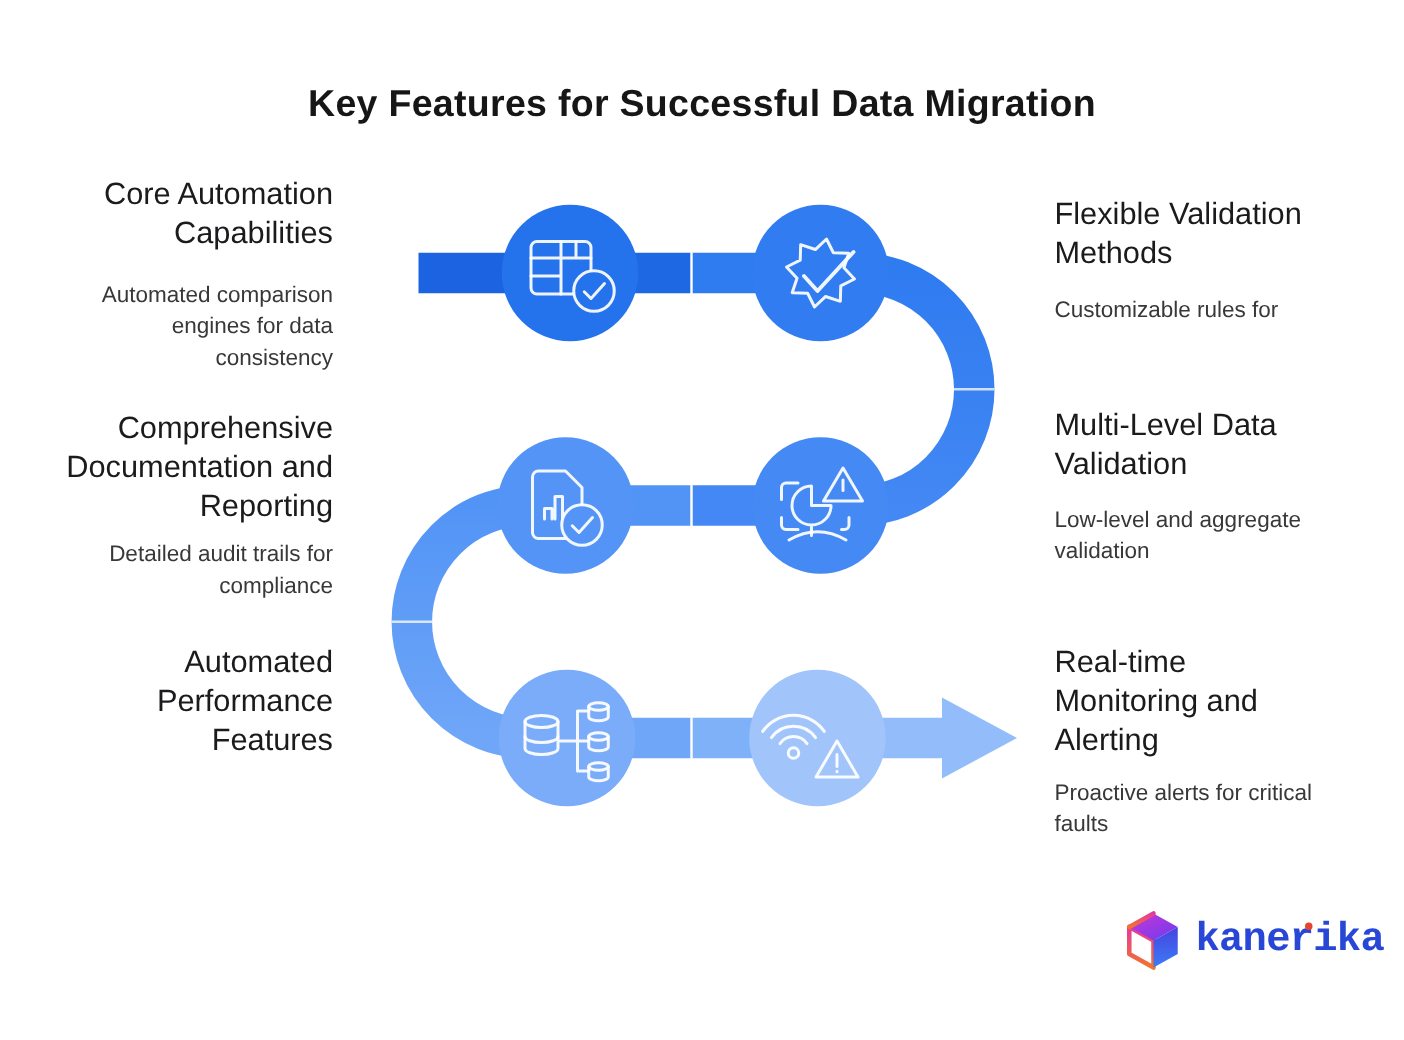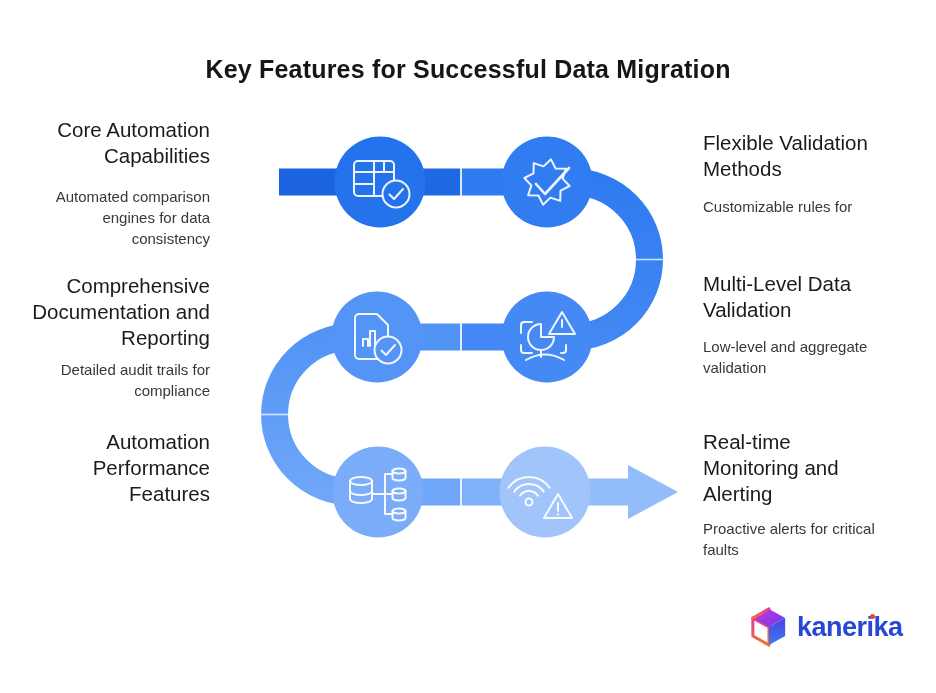--- a/index.html
+++ b/index.html
@@ -1,29 +1,29 @@
 <!DOCTYPE html>
 <html><head>
 <meta charset="utf-8">
 <style>
   html,body{margin:0;padding:0;background:#ffffff;width:936px;height:693px;overflow:hidden;
     font-family:"Liberation Sans","DejaVu Sans",sans-serif;}
   .stage{position:relative;width:936px;height:693px;background:#fff;}
   .main-title{position:absolute;left:0;top:55px;width:936px;text-align:center;
     font-size:25px;font-weight:700;color:#161617;letter-spacing:.2px;}
   .fblock{position:absolute;}
-  .fblock.left{left:10px;width:200px;text-align:right;}
+  .fblock.left{left:22px;width:200px;text-align:right;}
   .fblock.right{left:703px;width:210px;text-align:left;}
   .ftitle div{font-size:20.5px;line-height:26px;color:#1b1b1d;white-space:nowrap;}
   .fdesc div{font-size:15px;line-height:21px;color:#38383a;white-space:nowrap;}
   .flow-svg{position:absolute;left:0;top:0;}
   .icon{fill:none;stroke:#ffffff;stroke-opacity:.92;stroke-width:2;stroke-linecap:round;stroke-linejoin:round;}
   .seam{stroke:#ffffff;stroke-width:1.6;stroke-opacity:.75;}
   .logo{position:absolute;left:750px;top:606px;display:flex;align-items:center;gap:9px;}
-  .logo-text-wrap{position:relative;}
+  .logo-text-wrap{position:relative;font-family:Liberation Mono, monospace;}
   .logo-text{font-size:27px;font-weight:700;color:#2847d6;letter-spacing:-.5px;}
   .logo-idot{position:absolute;left:73px;top:2.5px;width:5px;height:5px;border-radius:50%;background:#e8432f;}
 </style>
 </head>
 <body>
 
 <div class="stage">
 
   <div class="main-title">Key Features for Successful Data Migration</div>
 
@@ -46,21 +46,21 @@
       <div>Reporting</div>
     </div>
     <div class="fdesc" style="margin-top:8px">
       <div>Detailed audit trails for</div>
       <div>compliance</div>
     </div>
   </div>
 
   <div class="fblock left" style="top:429px">
     <div class="ftitle">
-      <div>Automation</div>
+      <div>Automated</div>
       <div>Performance</div>
       <div>Features</div>
     </div>
   </div>
 
   <div class="fblock right" style="top:130px">
     <div class="ftitle">
       <div>Flexible Validation</div>
       <div>Methods</div>
     </div>

